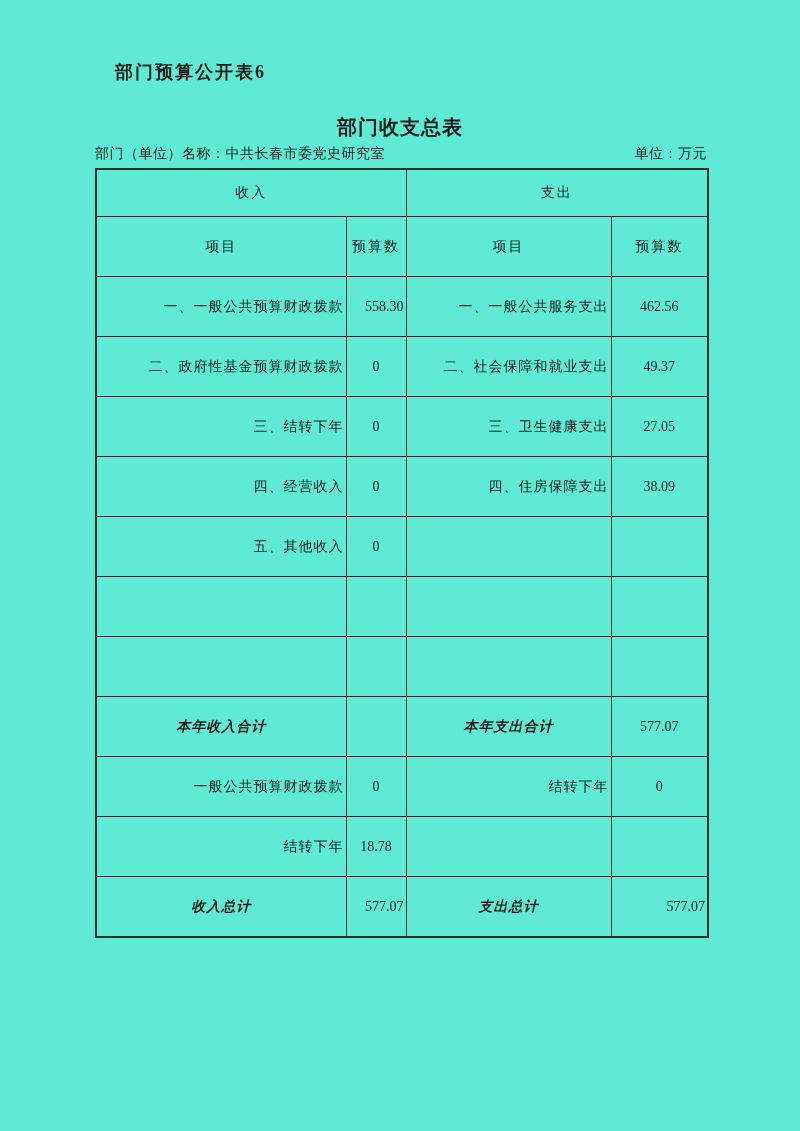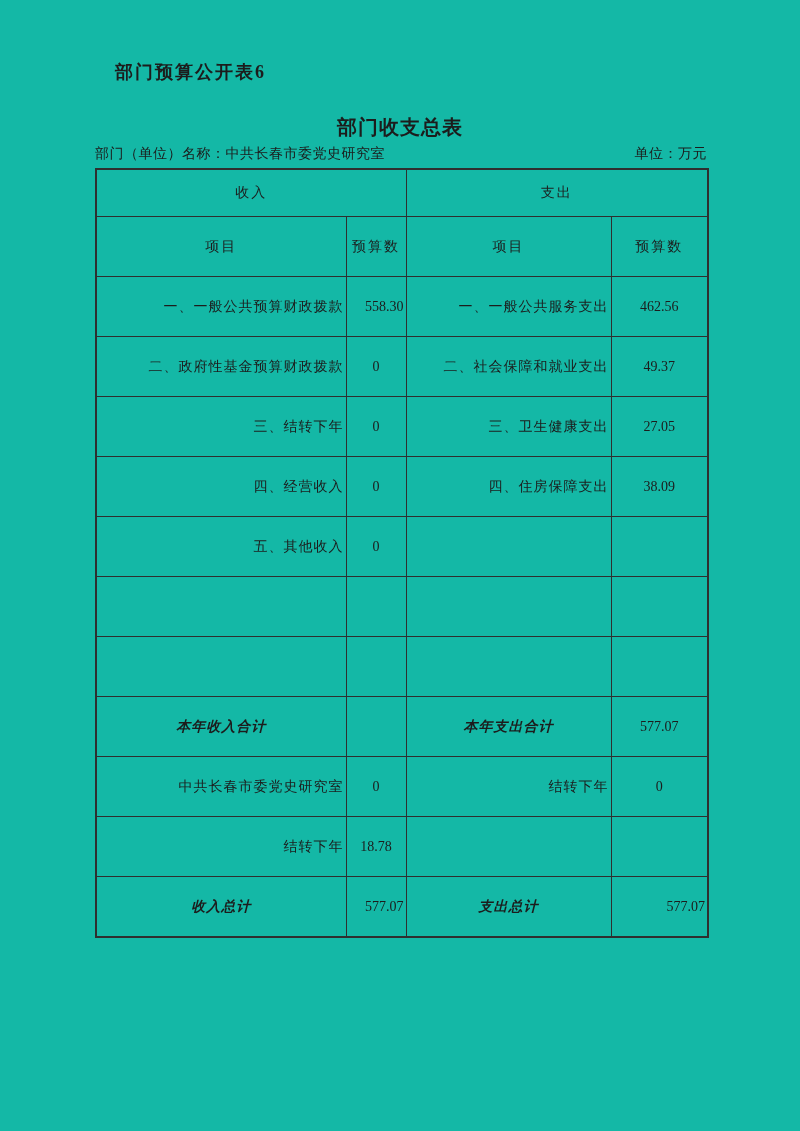--- a/index.html
+++ b/index.html
@@ -6,21 +6,21 @@
     margin: 0;
     padding: 0;
     background: #ffffff;
     font-family: "Liberation Serif", serif;
     color: #1c1c1c;
   }
   .page {
     position: relative;
     width: 800px;
     height: 1131px;
-    background: #14b8a6;
+    background: #5eead4;
     overflow: hidden;
   }
   .doc-label {
     position: absolute;
     left: 115px;
     top: 60px;
     font-size: 18px;
     font-weight: bold;
     letter-spacing: 2px;
   }
@@ -161,21 +161,21 @@
           <td class="al"></td>
           <td class="ac"></td>
         </tr>
         <tr>
           <td class="ac bold">本年收入合计</td>
           <td class="ac"></td>
           <td class="ac bold">本年支出合计</td>
           <td class="ac">577.07</td>
         </tr>
         <tr>
-          <td class="al">中共长春市委党史研究室</td>
+          <td class="al">一般公共预算财政拨款</td>
           <td class="ac">0</td>
           <td class="al">结转下年</td>
           <td class="ac">0</td>
         </tr>
         <tr>
           <td class="al">结转下年</td>
           <td class="ac">18.78</td>
           <td class="al"></td>
           <td class="ac"></td>
         </tr>

